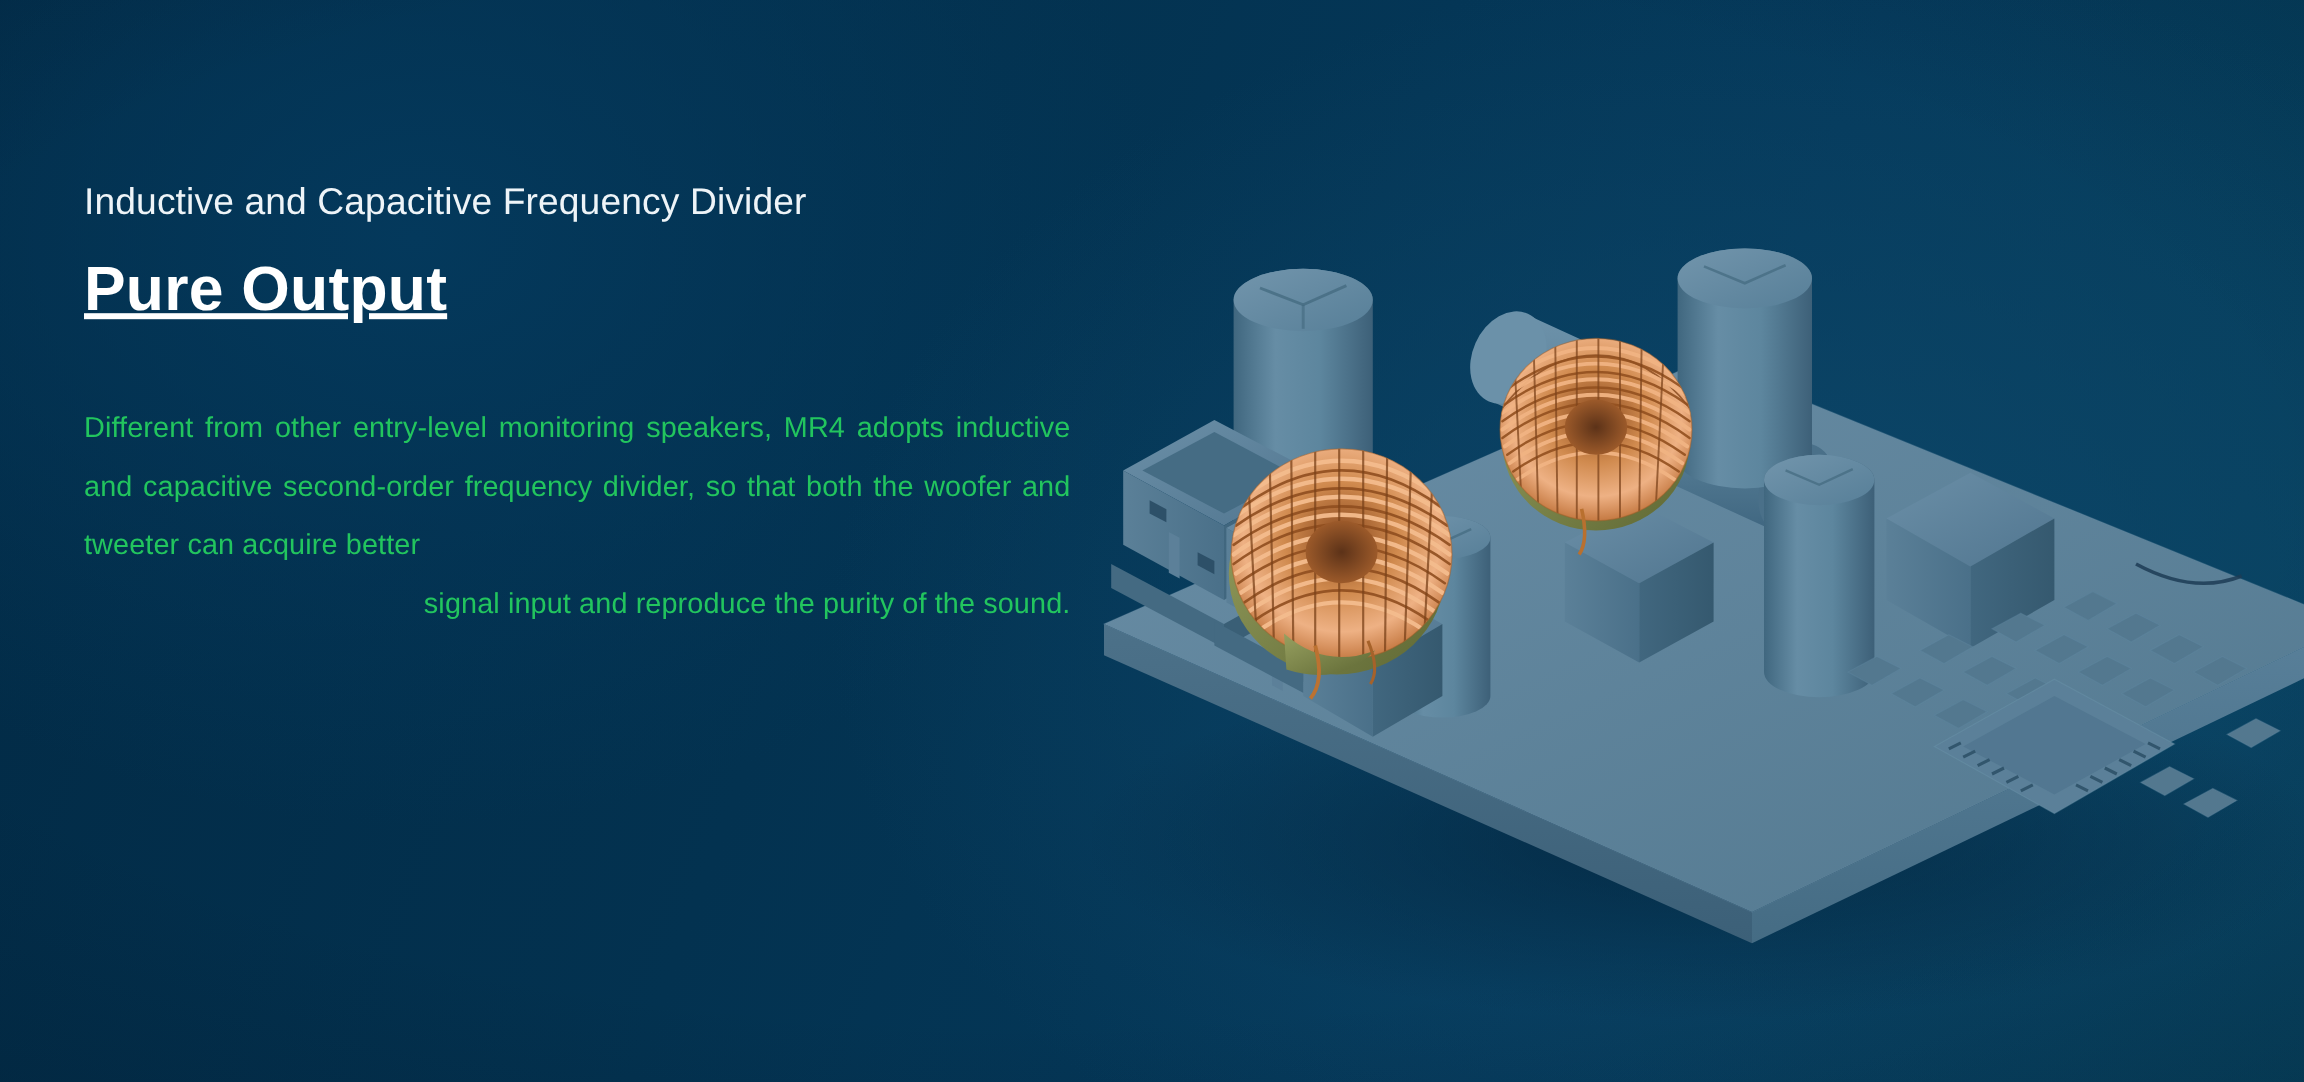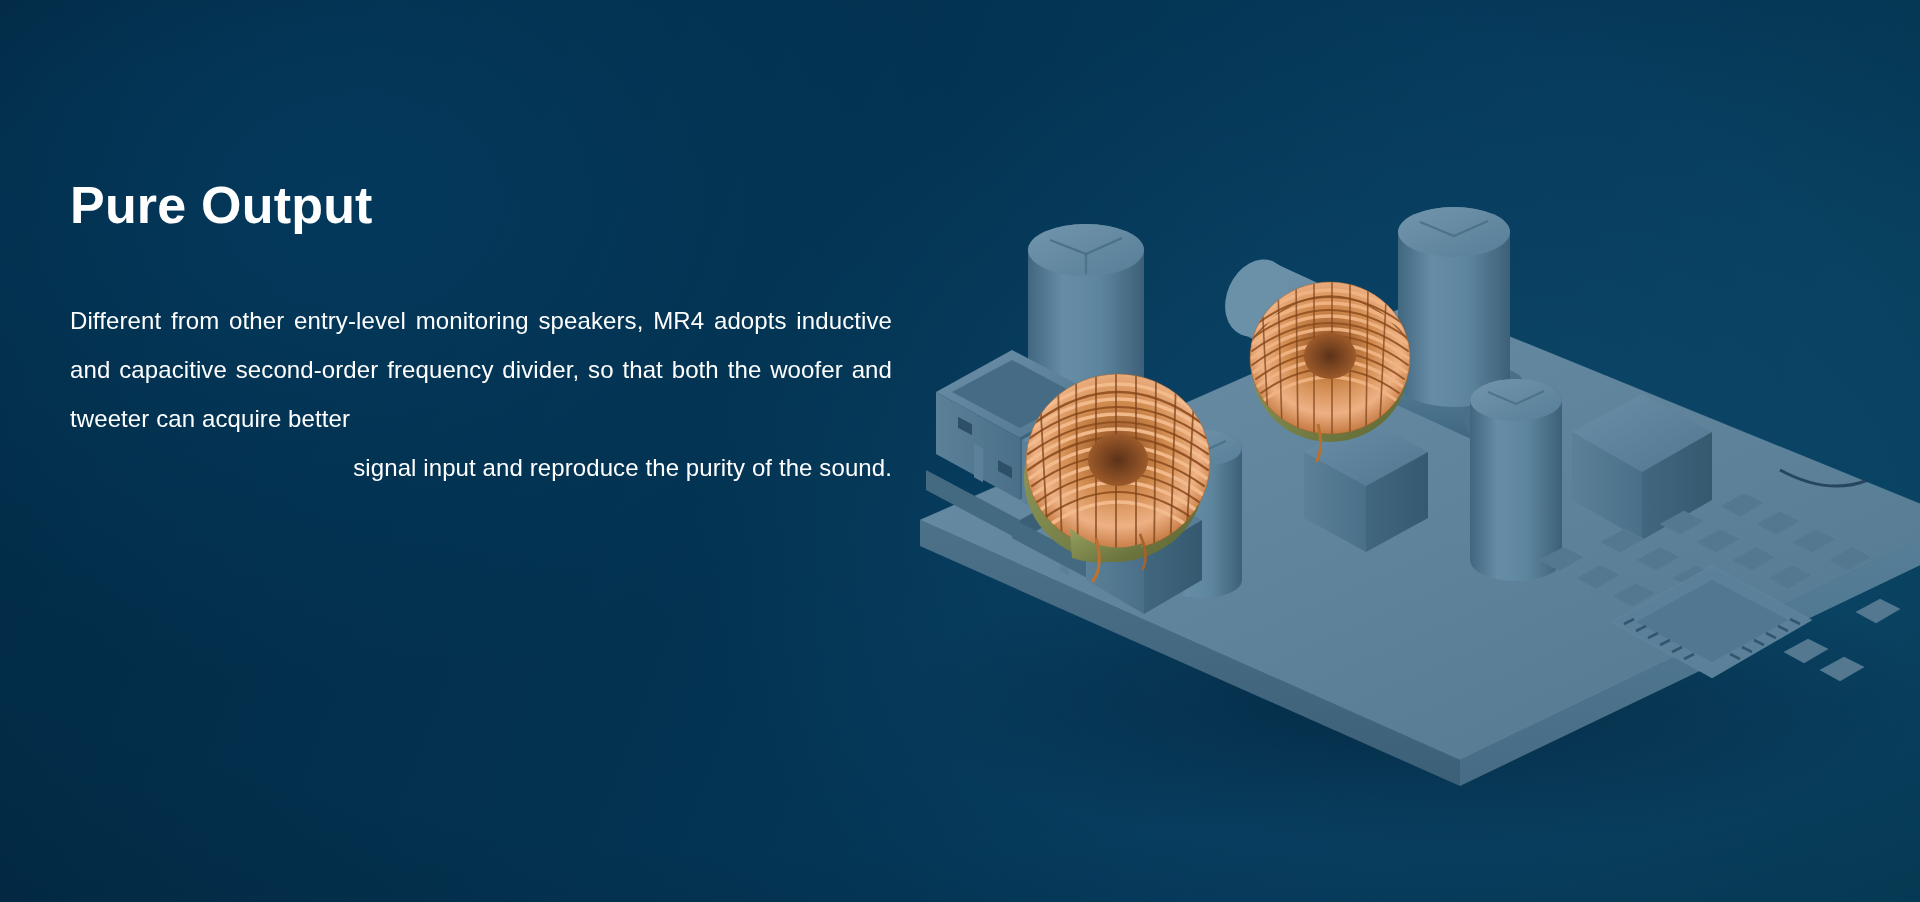--- a/index.html
+++ b/index.html
@@ -27,26 +27,26 @@
   .content{
     position:absolute; left:70px; top:150px; width:832px;
     z-index:5;
   }
   .eyebrow{
     font-size:31px; font-weight:300; color:#eef4f8;
     letter-spacing:.1px; line-height:1.15; white-space:nowrap;
   }
   .headline{
     font-size:52px; font-weight:700; color:#ffffff;
-    letter-spacing:.2px; margin-top:26px; line-height:1.12;
+    letter-spacing:.2px; margin-top:26px; line-height:1.12;text-decoration:underline;
   }
   .body-copy{
     margin-top:62px; width:822px;
     font-size:24px; font-weight:300; line-height:49px;
-    color:#ffffff; text-align:justify; letter-spacing:.1px;
+    color:#22c55e; text-align:justify; letter-spacing:.1px;
   }
   .body-copy .last{ text-align:right; display:block; }
 
   
   .render{
     position:absolute; right:0; top:0; width:1010px; height:902px;
     z-index:3; overflow:hidden;
   }
   .render svg{ position:absolute; right:-40px; top:0; }
 </style>
@@ -346,20 +346,21 @@
       <path d="M170 528 q34 30 76 14 q-30 30 -74 16 z" fill="url(#gFerrite)"></path>
       <path d="M196 538 q8 30 -4 44" fill="none" stroke="#bc7231" stroke-width="3.2"></path>
       <path d="M240 534 q10 24 2 36" fill="none" stroke="#a6622a" stroke-width="2.6"></path>
     </g>
 
   </svg>
 </div>
 
 <div class="content">
 
+  <div class="eyebrow">Inductive and Capacitive Frequency Divider</div>
 
   <h1 class="headline">Pure Output</h1>
 
   <div class="body-copy">
     <span>Different from other entry-level monitoring speakers, MR4</span>
     <span>adopts inductive and capacitive second-order frequency</span>
     <span>divider, so that both the woofer and tweeter can acquire better</span>
     <span class="last">signal input and reproduce the purity of the sound.</span>
   </div>
 

